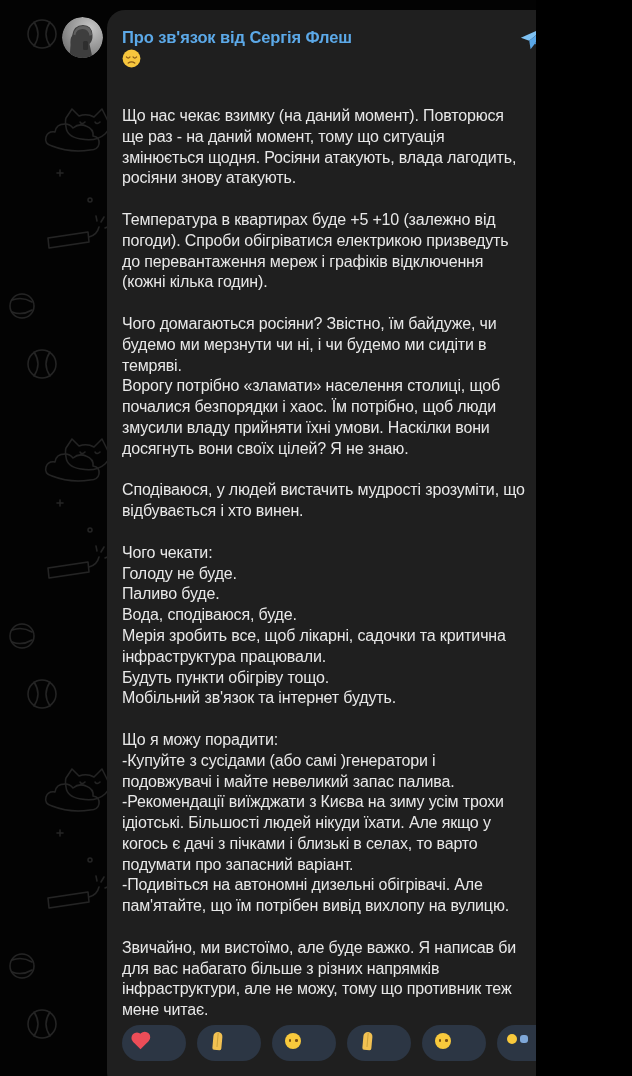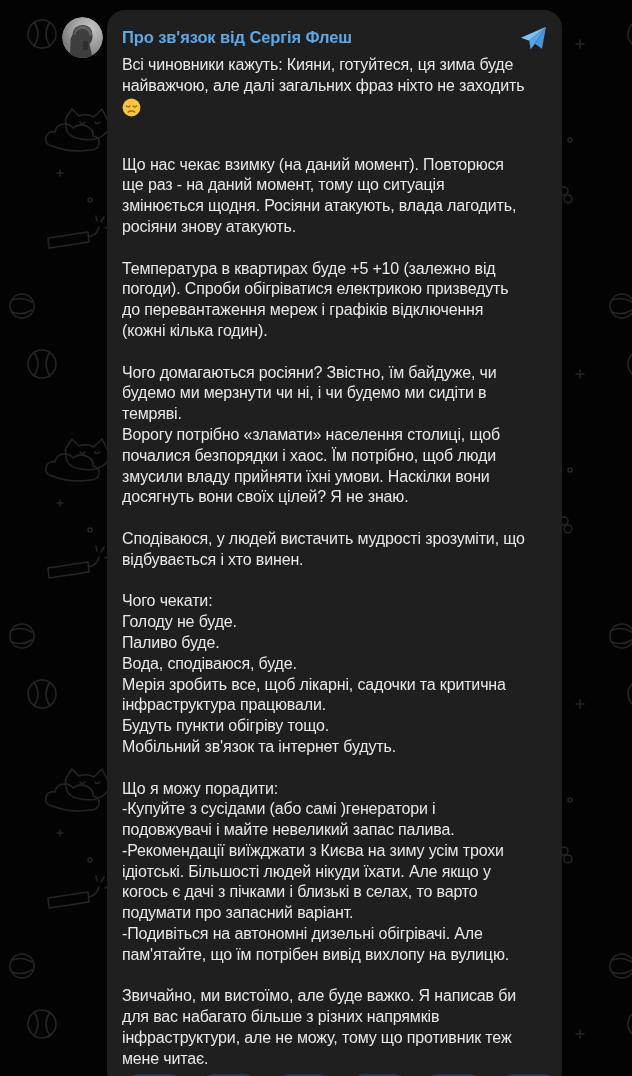--- a/index.html
+++ b/index.html
@@ -1,16 +1,16 @@
 <!DOCTYPE html>
 <html><head>
 <meta charset="utf-8">
 <style>
   html,body{margin:0;padding:0;background:#000;}
-  .stage{position:relative;width:632px;height:1076px;overflow:hidden;background:#030303;
+  .stage{position:relative;width:536px;height:1076px;overflow:hidden;background:#030303;
          font-family:"Liberation Sans",sans-serif;}
   .bg{position:absolute;left:0;top:0;z-index:0;}
   .avatar{position:absolute;left:62px;top:17px;width:41px;height:41px;border-radius:50%;
           overflow:hidden;z-index:2;}
   .bubble{position:absolute;left:107px;top:10px;width:455px;height:1080px;background:#1f1f1f;
           border-radius:18px;z-index:1;overflow:hidden;}
   .bubble-inner{padding:16px 12px 0 15px;position:relative;}
   .title{color:#5ca9e8;font-weight:bold;font-size:16.5px;line-height:22px;letter-spacing:-0.1px;}
   .plane{position:absolute;right:15px;top:14px;width:28px;height:28px;}
   .t{white-space:pre;font-size:16px;line-height:20.8px;letter-spacing:-0.15px;color:#e8e8e8;}
@@ -112,22 +112,20 @@
   <div class="bubble">
     <div class="bubble-inner">
       <div class="title">Про зв'язок від Сергія Флеш</div>
 
       <svg class="plane" viewBox="0 0 30 30">
         <polygon points="29,3 2,14.6 11,18" fill="#7ec1f2"></polygon>
         <polygon points="29,3 11,18 12.4,27 17,21.2" fill="#59a6e6"></polygon>
         <polygon points="29,3 17,21.2 24.6,26.4" fill="#4897dd"></polygon>
       </svg>
 
-      <div class="t intro">Всі чиновники кажуть: Кияни, готуйтеся, ця зима буде
-найважчою, але далі загальних фраз ніхто не заходить</div>
 
       <div class="emoji-line" title="😞">
         <svg width="19" height="19" viewBox="0 0 20 20">
           <circle cx="10" cy="10" r="9.4" fill="#f7c63d"></circle>
           <path d="M4.6 8.4 q1.9 2.3 3.8 0" stroke="#8a5a16" stroke-width="1.3" fill="none" stroke-linecap="round"></path>
           <path d="M11.6 8.4 q1.9 2.3 3.8 0" stroke="#8a5a16" stroke-width="1.3" fill="none" stroke-linecap="round"></path>
           <path d="M6.6 14.8 q3.4 -2.5 6.8 0" stroke="#8a5a16" stroke-width="1.4" fill="none" stroke-linecap="round"></path>
         </svg>
       </div>
 

